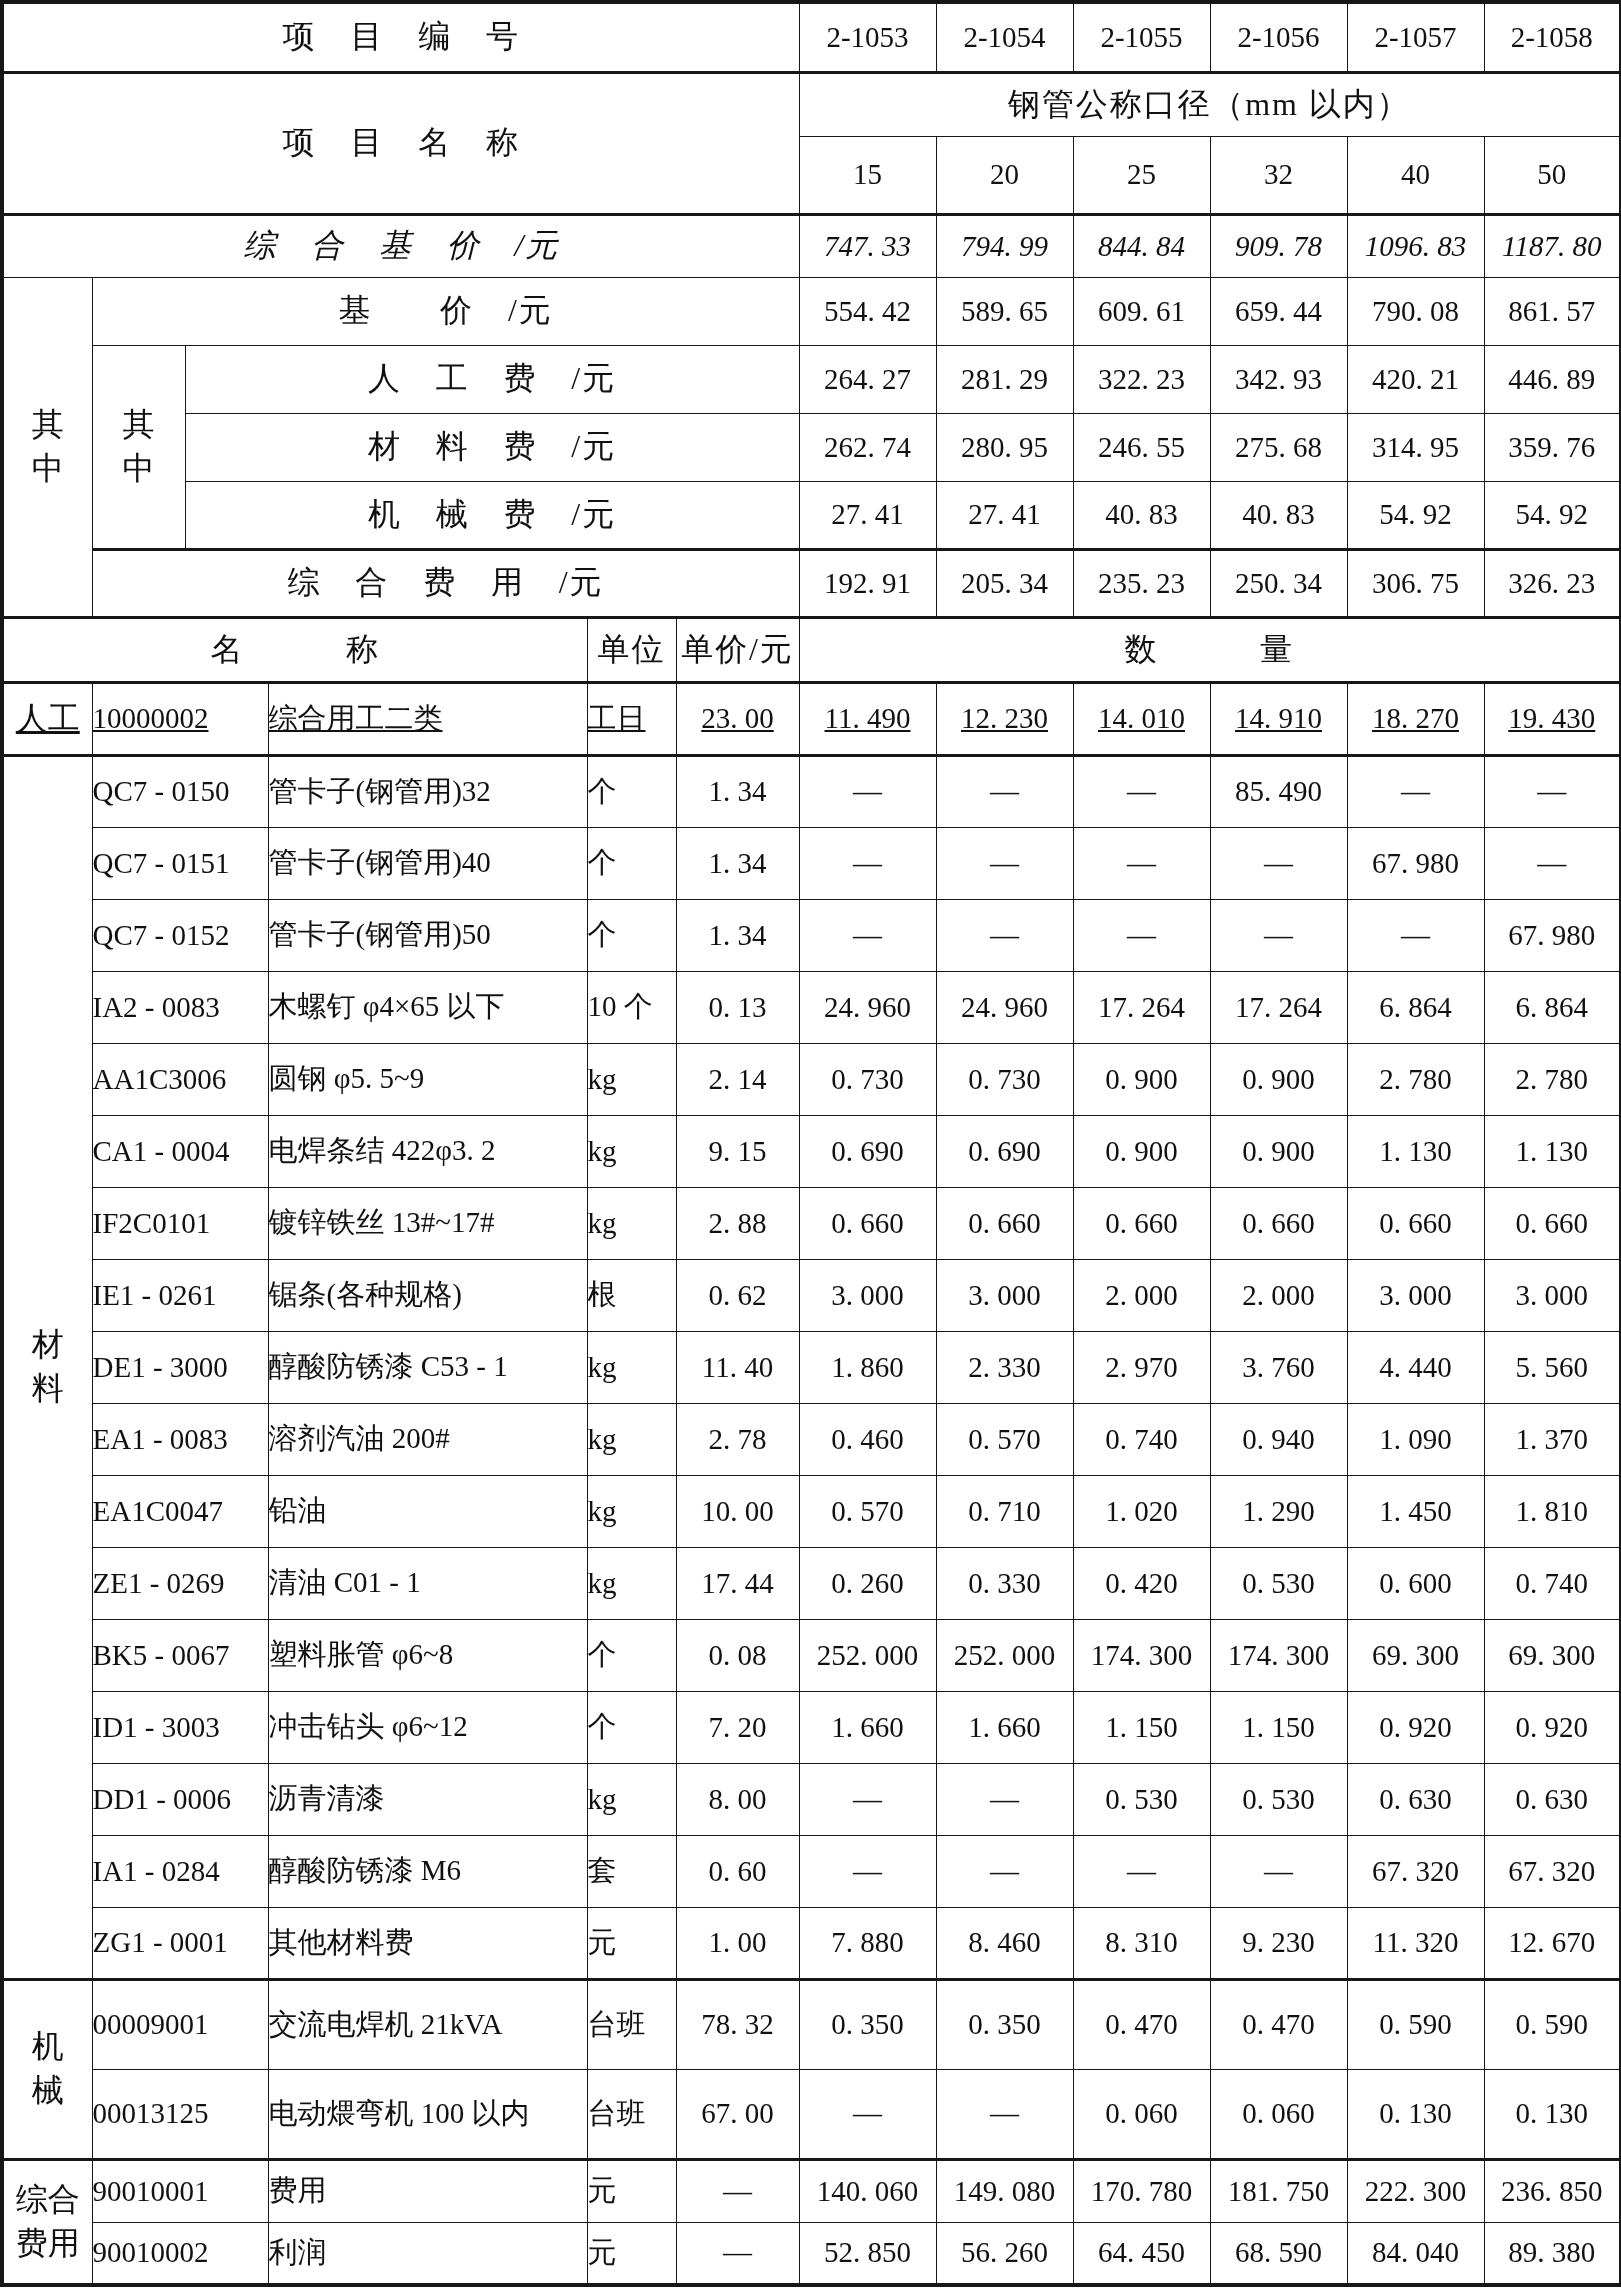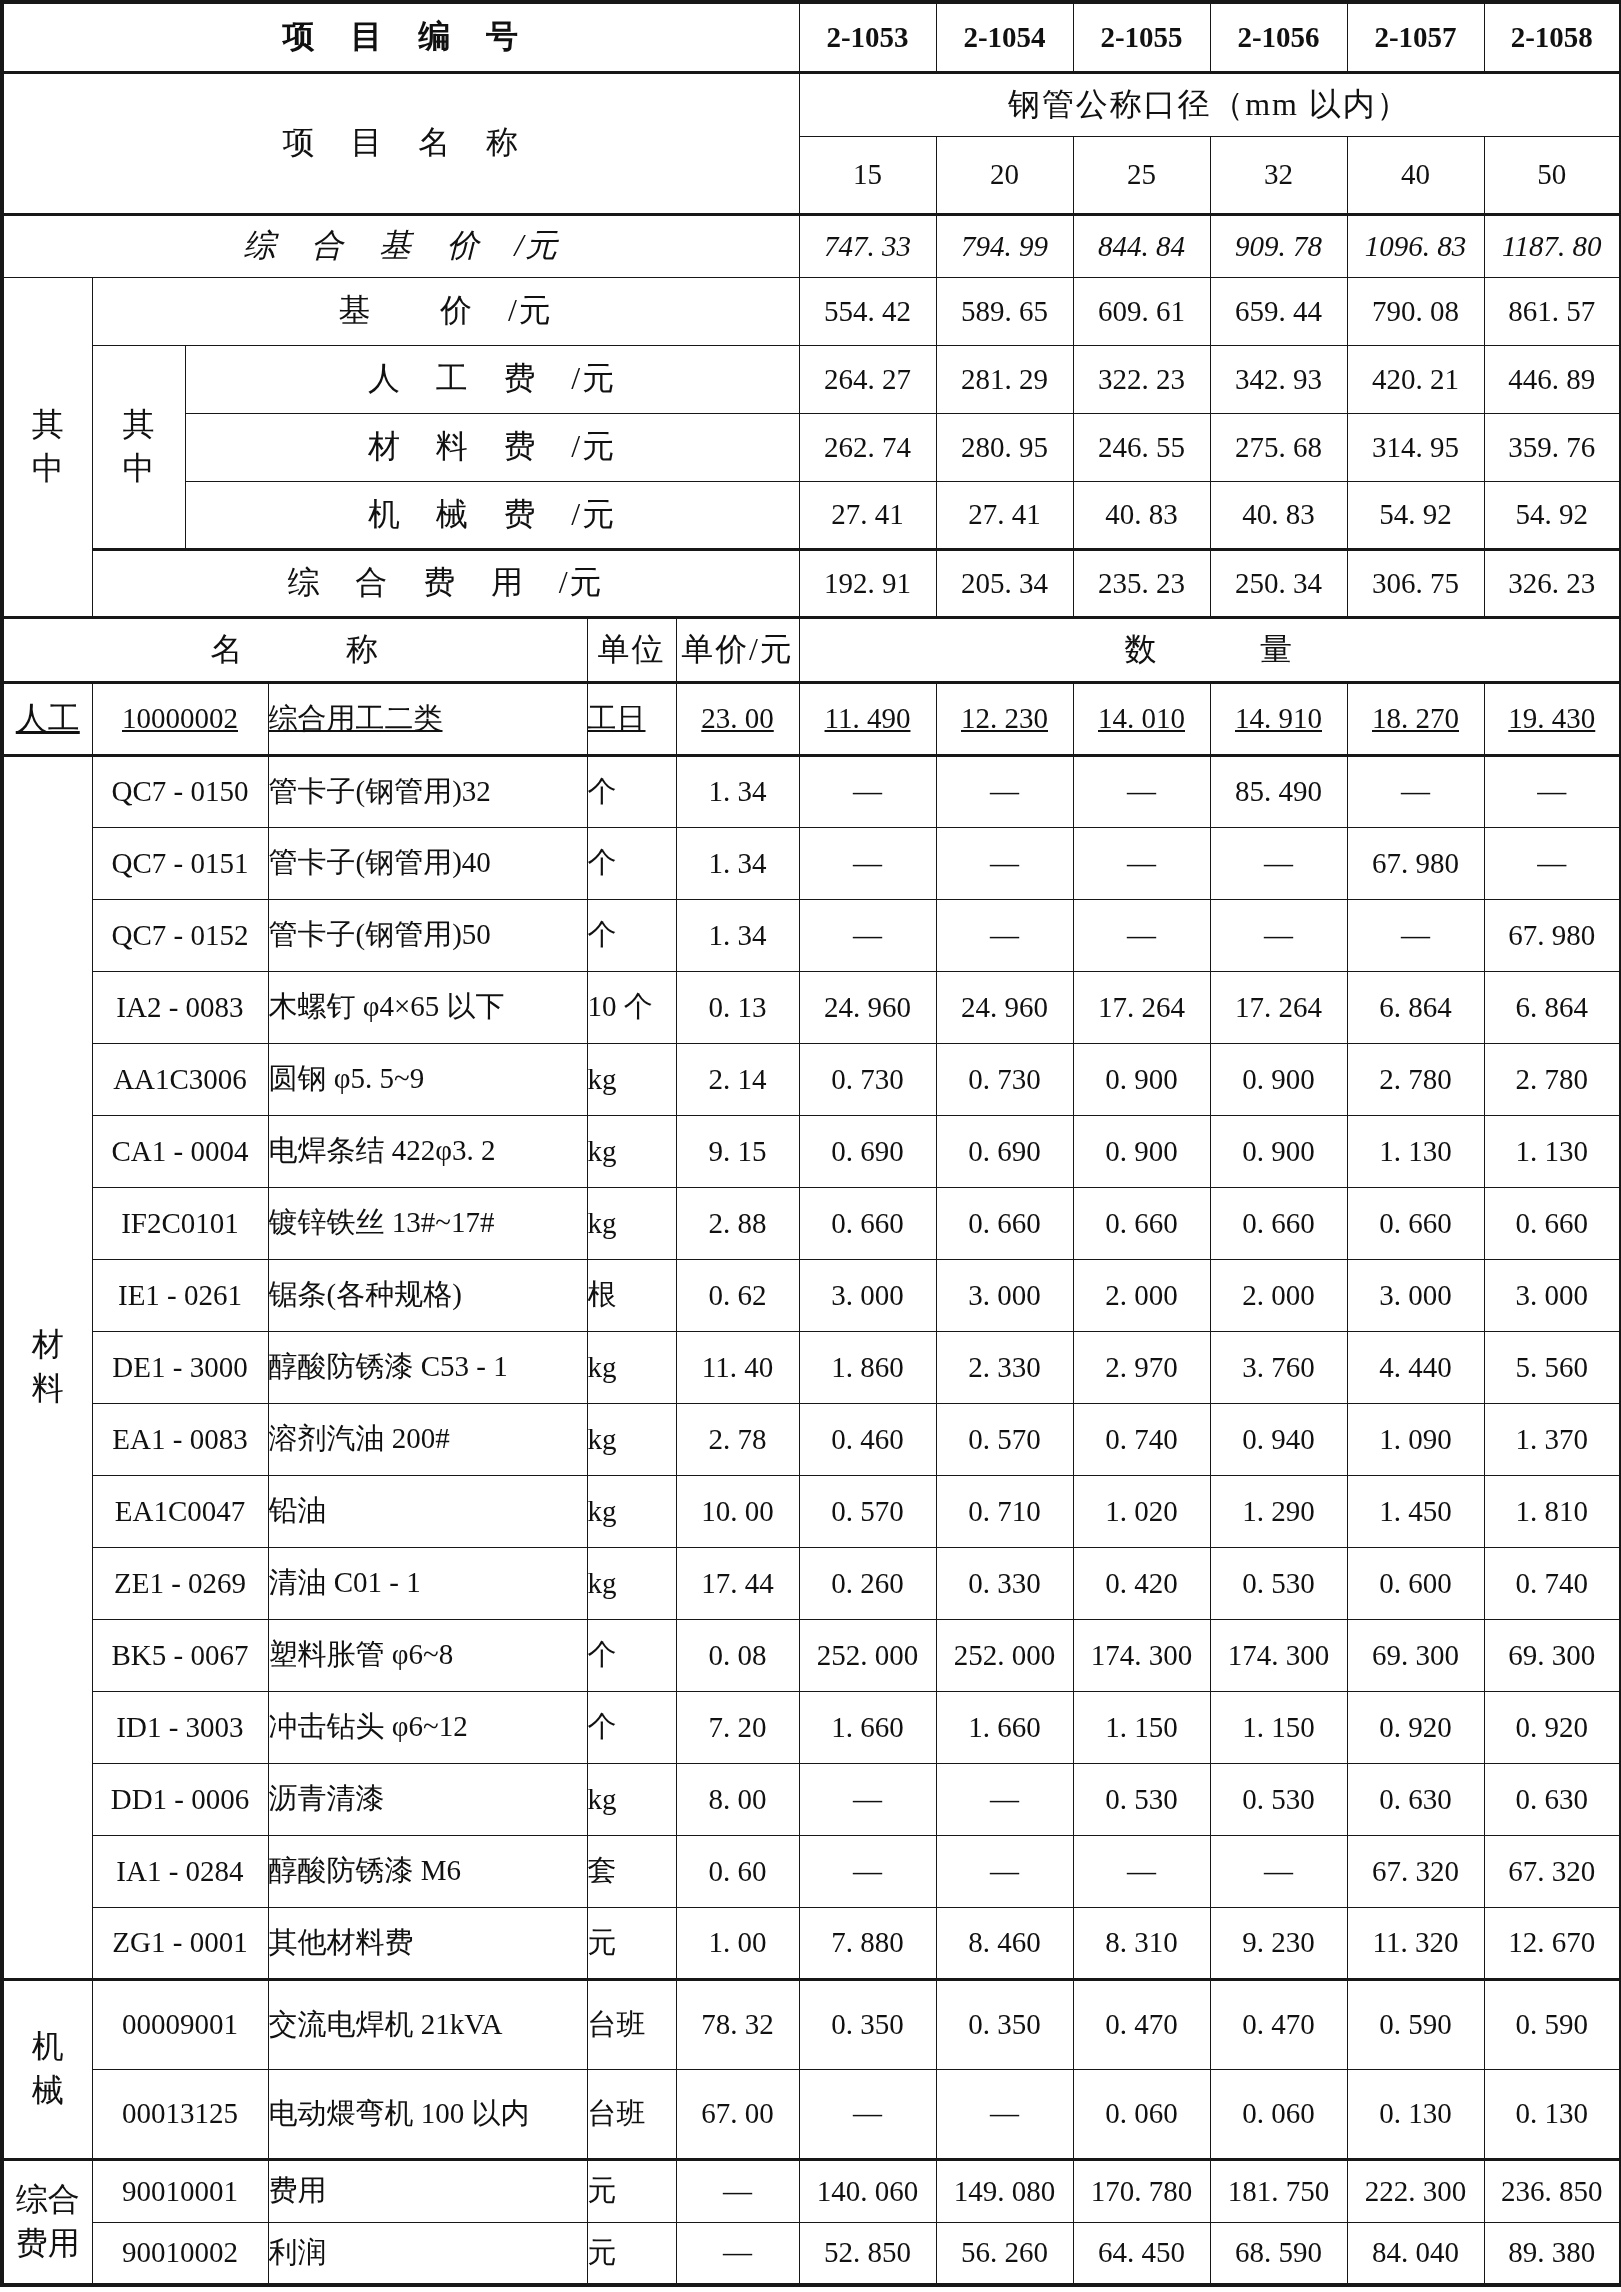--- a/index.html
+++ b/index.html
@@ -5,28 +5,28 @@
   html,body{margin:0;padding:0;background:#fff;}
   body{font-family:"Liberation Serif","DejaVu Serif",serif;color:#111;}
   .page{width:1621px;margin:0 auto;background:#fff;}
   table.quota{border-collapse:collapse;table-layout:fixed;width:1621px;background:#fff;}
   table.quota td{border:1.9px solid #171717;padding:0;vertical-align:middle;overflow:hidden;}
   
   col.c0{width:90px;}  col.c1{width:93px;} col.c2{width:83px;}
   col.c3{width:319px;} col.c4{width:89px;}  col.c5{width:123px;}
   col.cn{width:137px;}
   
-  tr.r-code{height:70px;font-weight:bold;} tr.r-diam{height:64px;} tr.r-size{height:78px;}
+  tr.r-code{height:70px;} tr.r-diam{height:64px;} tr.r-size{height:78px;}
   tr.r-btot{height:63px;font-style:italic;} tr.r-sum{height:68px;}  tr.r-dhead{height:65px;}
   tr.r-labor{height:73px;text-decoration:underline;} tr.r-mat{height:72px;} tr.r-mach{height:90px;}
   tr.r-comp{height:63px;}
   
   .lab{font-size:32px;text-align:center;letter-spacing:1.9px;}
   .num{font-size:29px;text-align:center;white-space:nowrap;}
-  .codecell{font-size:29px;text-align:center;padding-left:15px;white-space:nowrap;}
+  .codecell{font-size:29px;text-align:left;padding-left:15px;white-space:nowrap;}
   .namecell{font-size:29px;text-align:left;padding-left:11px;white-space:nowrap;margin-left:16px;}
   .unitcell{font-size:29px;text-align:left;white-space:nowrap;}
   .seccell{font-size:32px;text-align:center;}
   .seccell .stack{display:flex;flex-direction:column;justify-content:space-around;align-items:center;height:100%;}
   .tall{height:100%;}
   
   table.quota{border:4.6px solid #171717;}
   tr.thick-top > td{border-top:3.7px solid #171717;}
 </style>
 </head>

